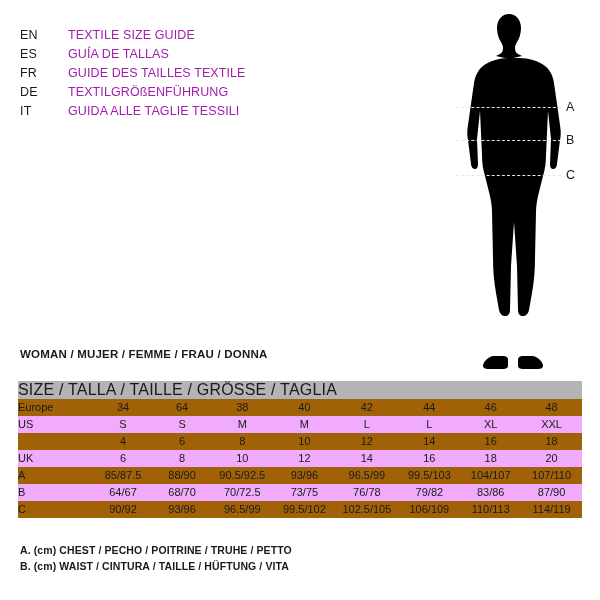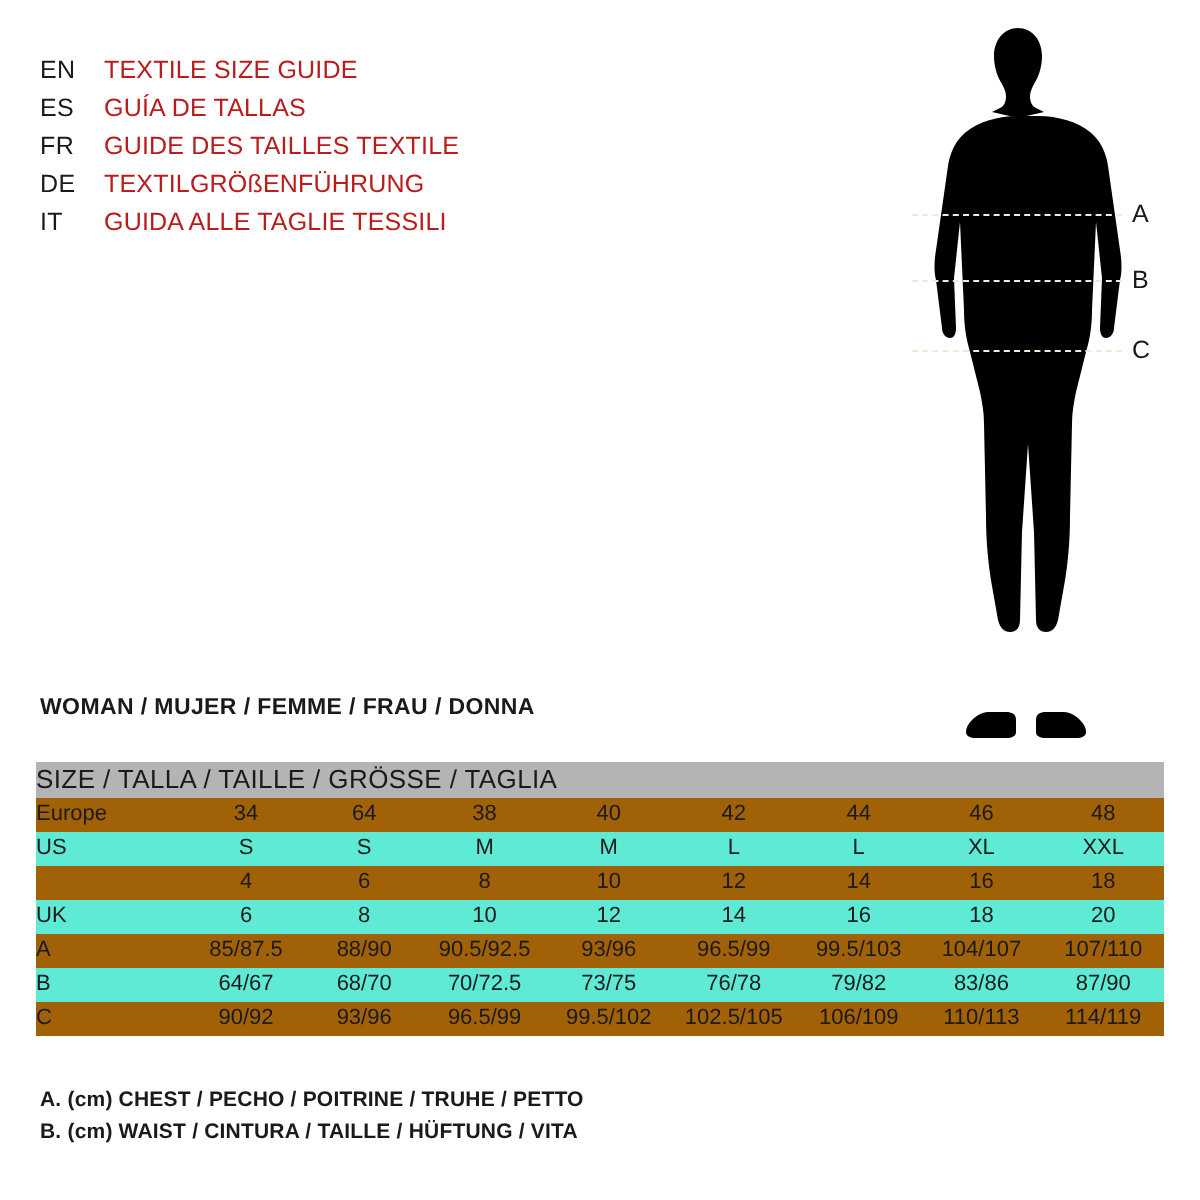--- a/index.html
+++ b/index.html
@@ -37,21 +37,22 @@
   .lang-code {
     width: 32px;
     flex: 0 0 32px;
     font-size: 12.5px;
     letter-spacing: 0.2px;
     color: #1a1a1a;
   }
   .lang-title {
     font-size: 12.5px;
     letter-spacing: 0.1px;
-    color: #b91c1c;
+    color: #a21caf;
+    margin-left: 16px;
   }
 
   
   .figure-wrap {
     position: absolute;
     left: 390px;
     top: 8px;
     width: 200px;
     height: 362px;
   }
@@ -109,28 +110,28 @@
     text-align: left;
     padding-left: 6px;
     width: 88px;
   }
   td.val-cell {
     text-align: center;
     width: 68px;
   }
   tr.header-row td {
     background: #b4b4b4;
-    font-size: 13px;
+    font-size: 16px;
     font-weight: normal;
     letter-spacing: 0.2px;
     height: 18px;
     line-height: 18px;
   }
   tr.shade td { background: #a16207; }
-  tr.plain td { background: #5eead4; margin-left: 11px; }
+  tr.plain td { background: #f0abfc; margin-left: 11px; }
 
   
   .footnotes {
     position: absolute;
     left: 20px;
     top: 542px;
     width: 420px;
   }
   .footnote {
     font-size: 10.5px;

